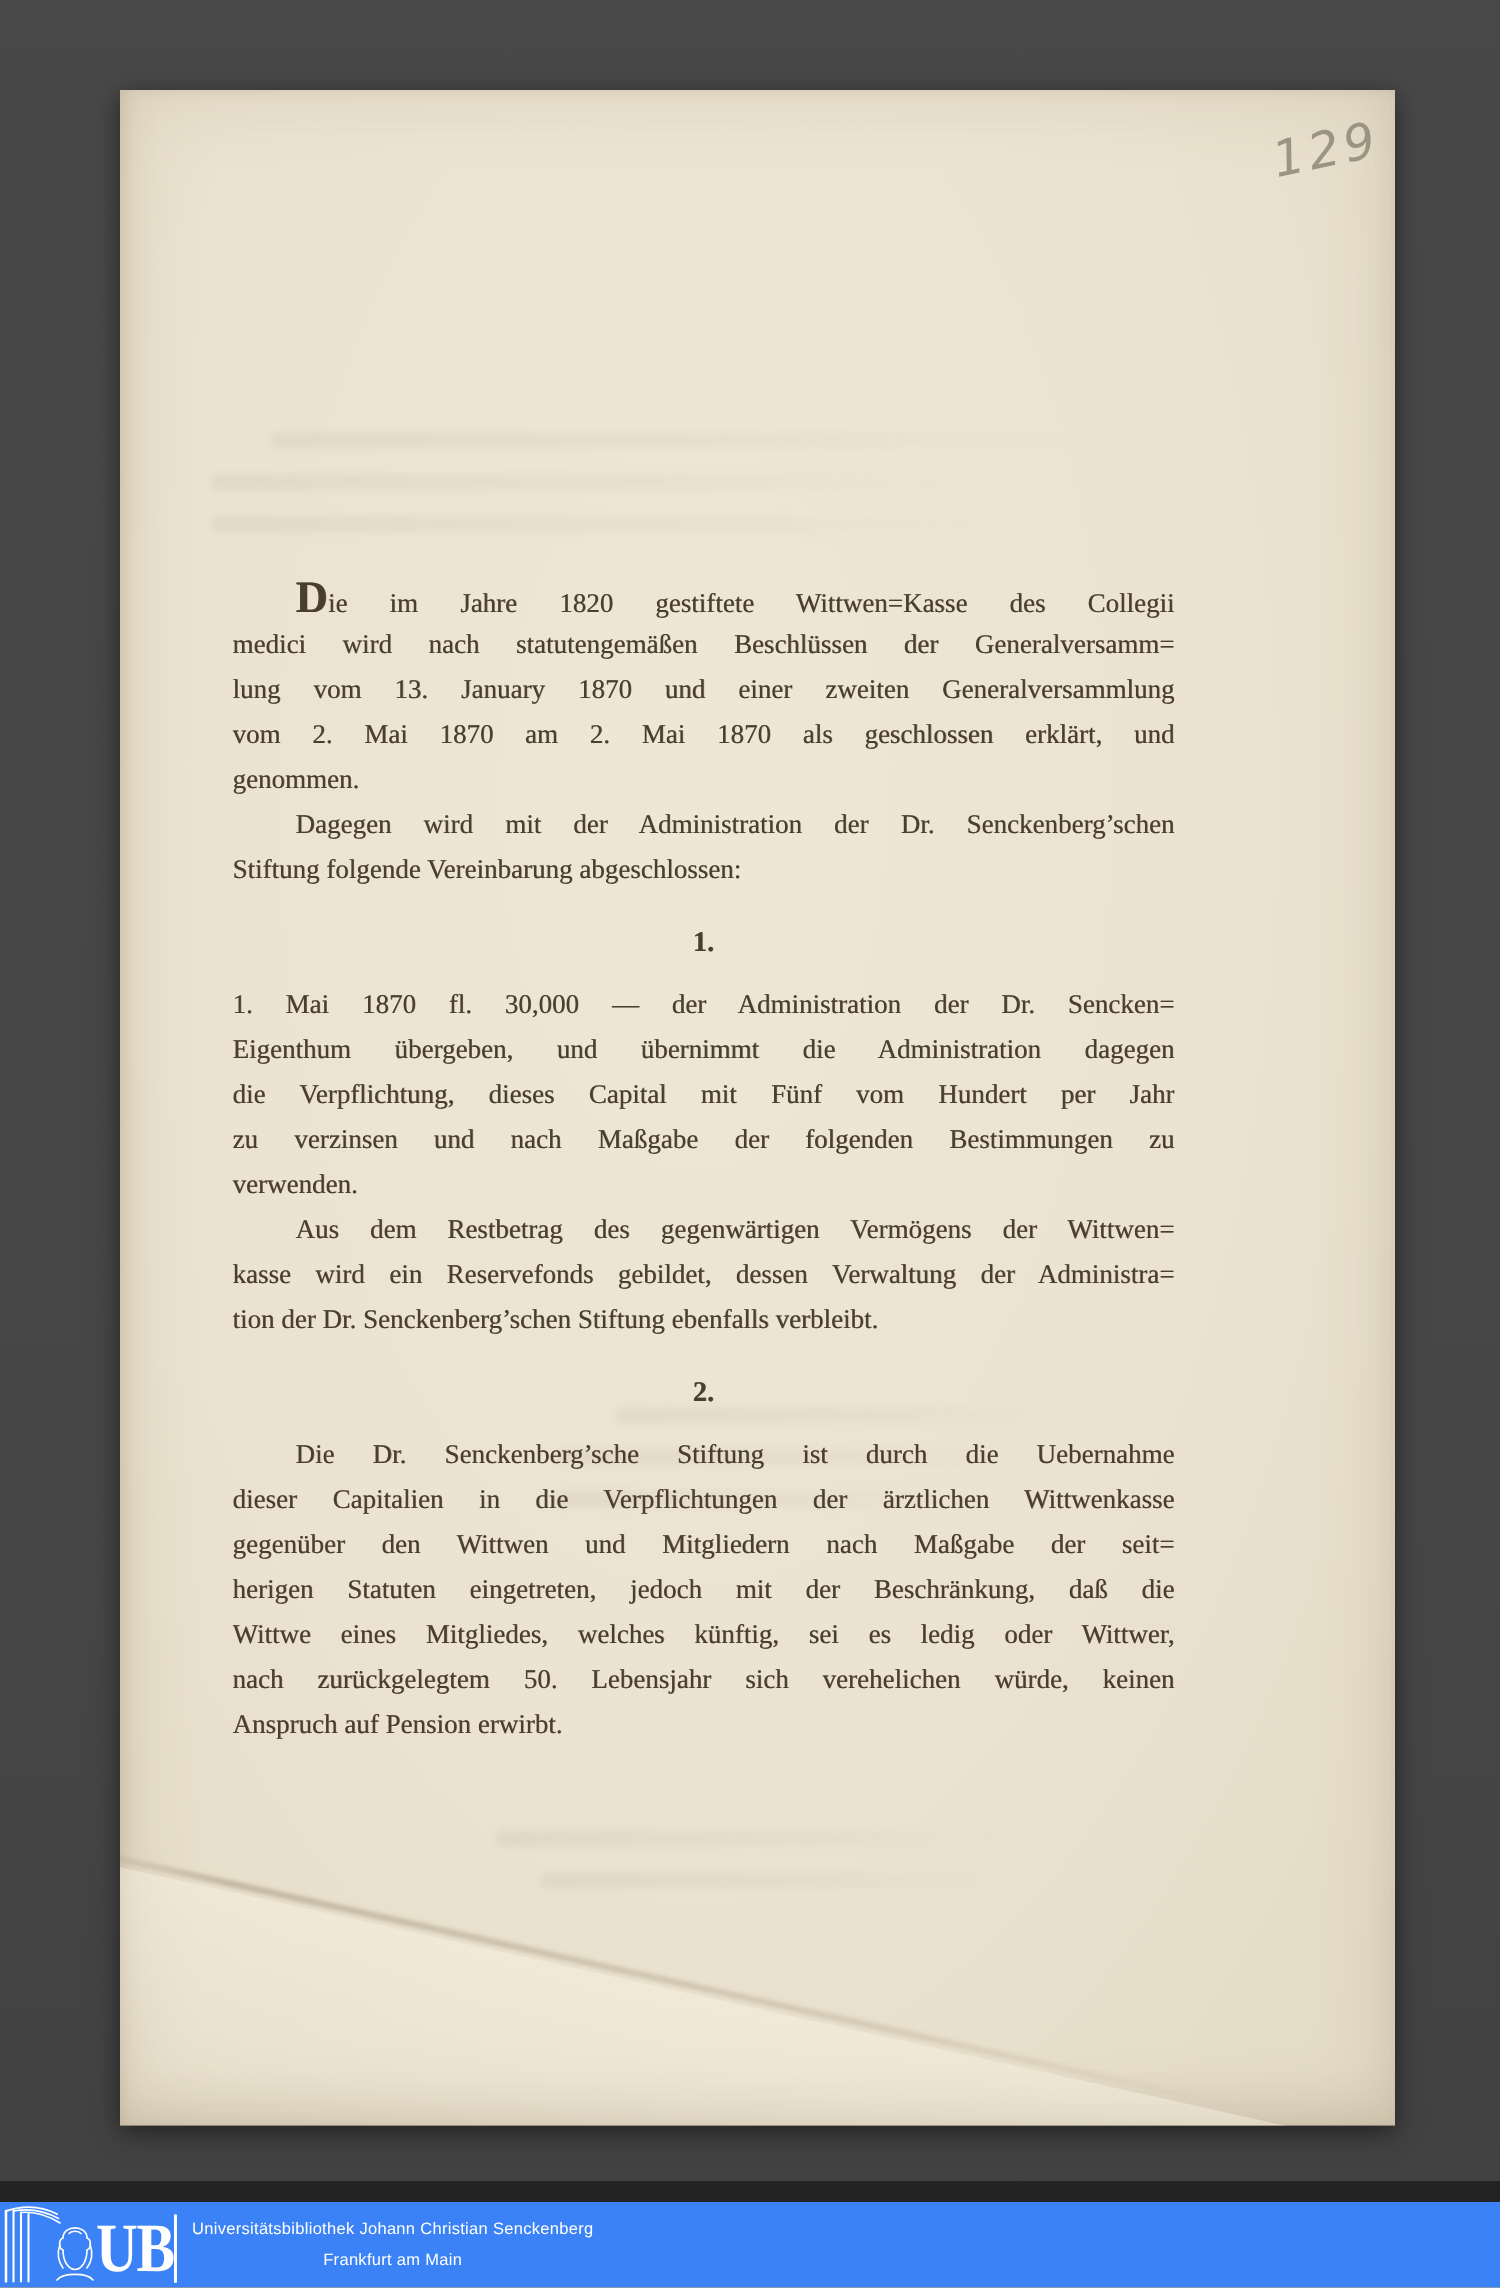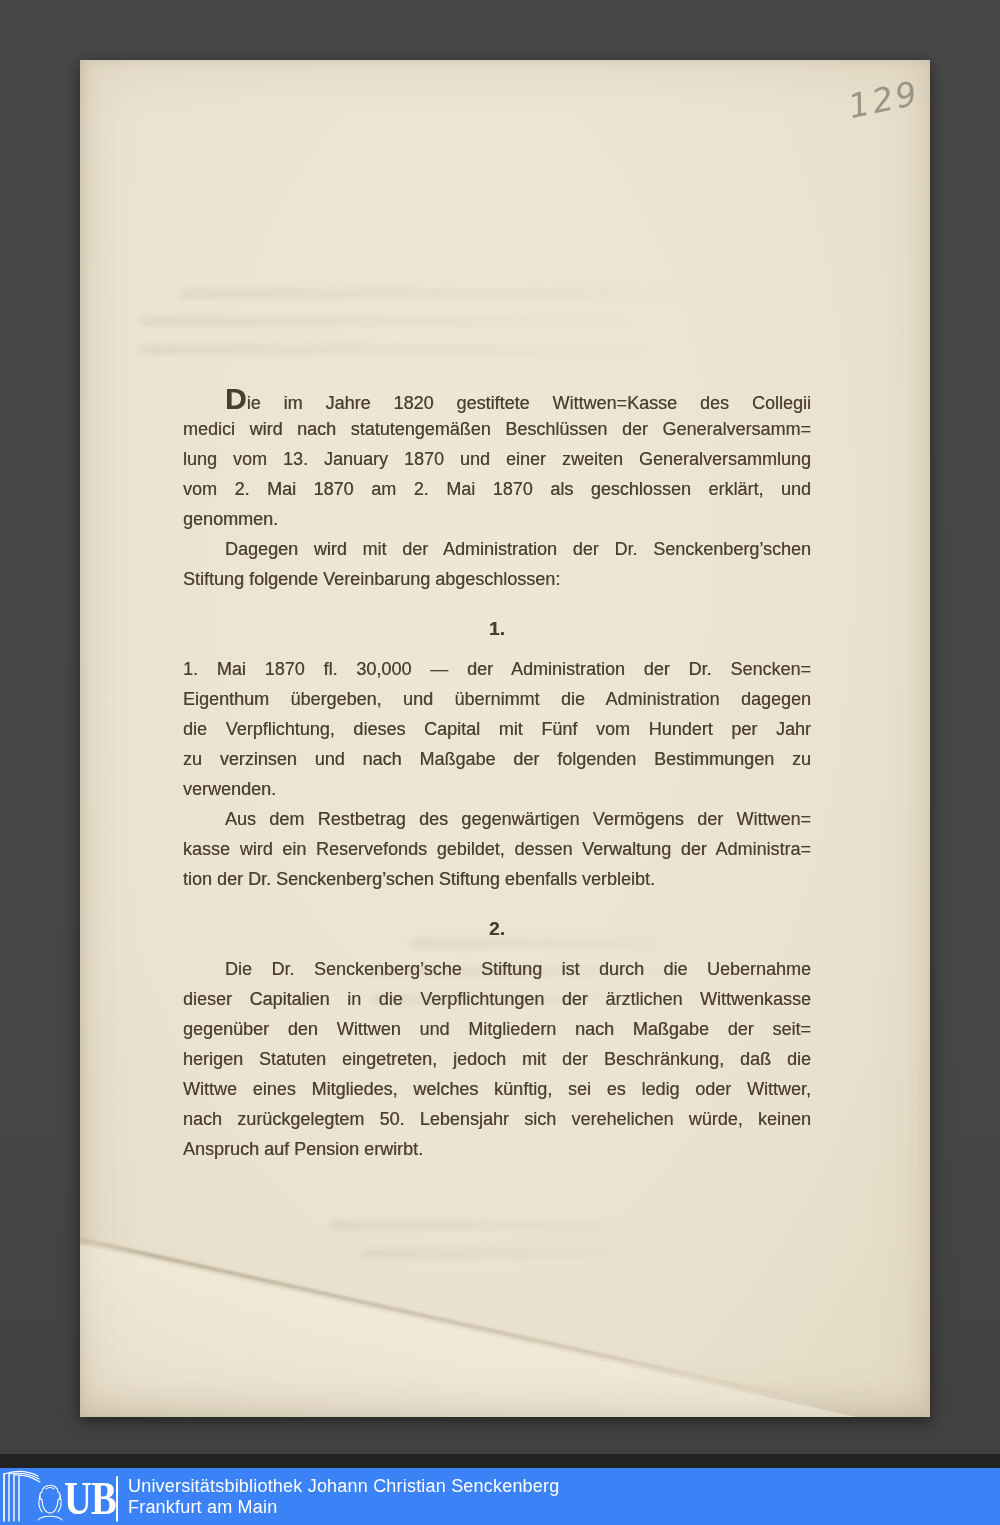--- a/index.html
+++ b/index.html
@@ -20,24 +20,23 @@
   }
   .handwritten{
     position:absolute;left:768px;top:20px;
     font-family:"DejaVu Sans",sans-serif;font-style:italic;
     font-size:33px;color:#8f8878;letter-spacing:3px;
     transform:rotate(-12deg);opacity:.85;
   }
   
   .textblock{
     position:absolute;left:75px;top:324px;width:628px;
-    font-family:Liberation Sans, sans-serif;
+    font-family:Liberation Serif, serif;
     font-size:18px;color:#4a3e2d;
     text-shadow:.35px 0 0 rgba(74,62,45,.65);
-    margin-left:28px;
   }
   .line{
     height:30px;line-height:30px;overflow:hidden;
     text-align:justify;text-align-last:justify;
   }
   .line.last{text-align-last:left;}
   .line.indent{text-indent:42px;}
   .line.dropcap::first-letter{font-size:30px;font-weight:bold;}
   .heading{
     height:30px;line-height:30px;margin-top:20px;
@@ -61,21 +60,21 @@
     position:absolute;left:-40px;top:1176px;width:950px;height:320px;
     transform:rotate(12.5deg);transform-origin:0 0;
     background:linear-gradient(180deg,rgba(249,243,229,.45),rgba(240,232,214,0) 55%);
   }
   
   .footer-gap{position:absolute;left:0;right:0;bottom:57px;height:14px;background:#232323;}
   .footer{position:absolute;left:0;right:0;bottom:0;height:57px;background:#3b82f6;}
   .logo{position:absolute;left:0;top:0;}
   .footer-text{
     position:absolute;left:128px;top:8px;color:#ffffff;
-    font-size:18px;line-height:21px;letter-spacing:.2px;
+    font-size:11px;line-height:21px;letter-spacing:.2px;text-align:center;
   }
 </style>
 </head>
 <body>
 
 <div class="page">
 
   <div class="handwritten">129</div>
 
   <div class="ghost" style="left:60px;top:228px;width:560px;">

